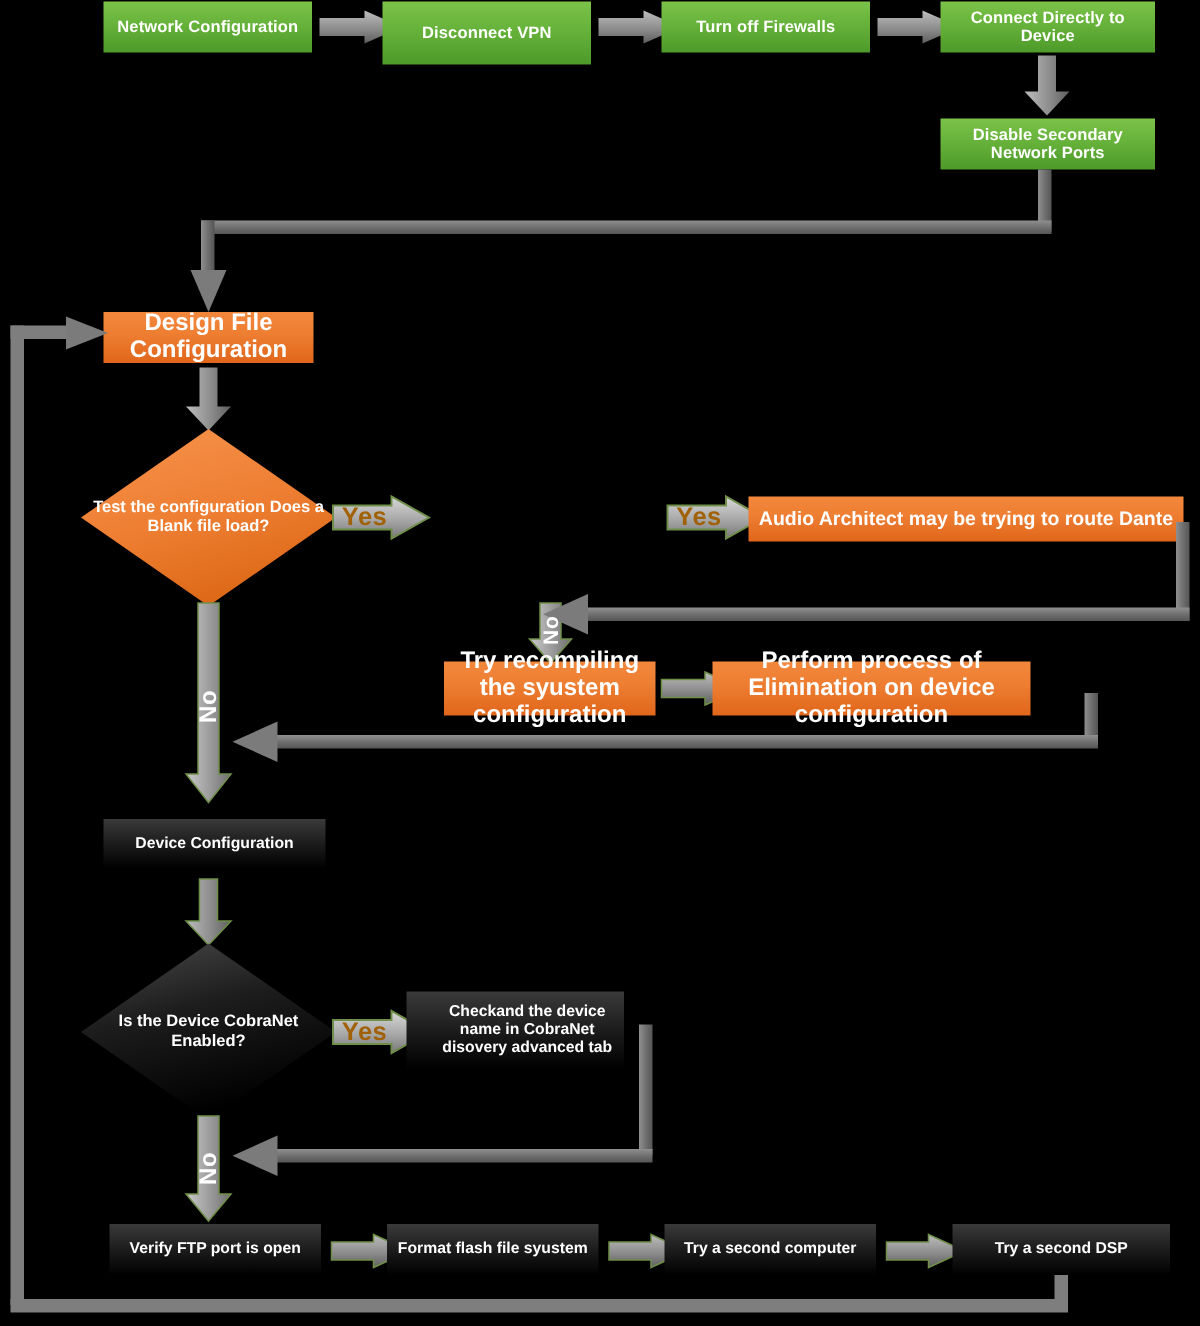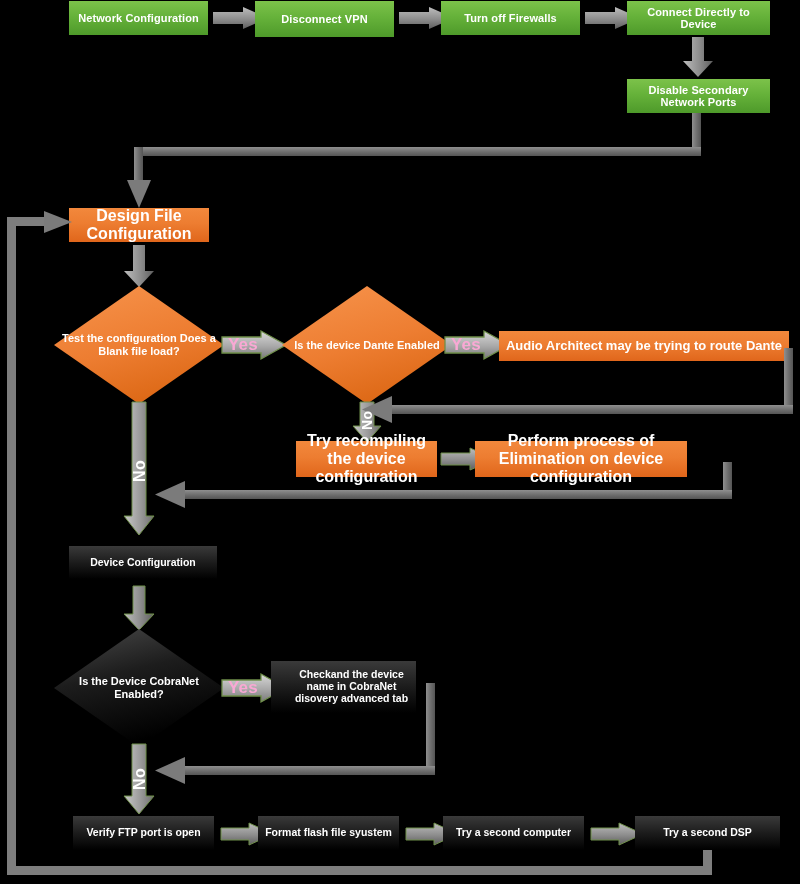--- a/index.html
+++ b/index.html
@@ -27,21 +27,21 @@
   .dark{background:linear-gradient(180deg,#3a3a3a 0%,#1c1c1c 50%,#000 100%);
         font-size:10.5px;}
 
   .diamond{position:absolute;}
   .diamond .dwrap{position:absolute;inset:0;}
   .diamond .dlabel{position:absolute;inset:0;display:flex;align-items:center;
         justify-content:center;text-align:center;color:#fff;font-weight:bold;
         font-size:11px;line-height:1.16;z-index:2;pointer-events:none;}
 
   
-  .ylab{position:absolute;color:#f9a8d4;font-weight:bold;font-size:17px;
+  .ylab{position:absolute;color:#a16207;font-weight:bold;font-size:17px;
         letter-spacing:.3px;z-index:5;text-align:center;
         font-family:"Liberation Sans",sans-serif;}
   .nlab{position:absolute;color:#fff;font-weight:bold;font-size:16px;z-index:5;
         writing-mode:vertical-rl;text-orientation:mixed;transform:rotate(180deg);
         letter-spacing:.5px;}
 </style>
 </head>
 <body>
 
 <div id="canvas">
@@ -54,21 +54,21 @@
           <linearGradient id="gA" x1="0" y1="0" x2="0" y2="1">
         <stop offset="0%" stop-color="#bdbdbd"></stop>
             <stop offset="55%" stop-color="#8d8d8d"></stop>
             <stop offset="100%" stop-color="#5e5e5e"></stop>
       </linearGradient>
         </defs>
       <path d="M0,5 L30,5 L30,0 L55,11 L30,22 L30,17 L0,17 Z" fill="url(#gA)"></path>
     </svg>
   </div>
 
-  <div class="node green" style="left:255px;top:1px;width:139px;height:36px;">Disconnect VPN</div>
+  <div class="node green" style="left:255px;top:1px;width:139px;height:42px;">Disconnect VPN</div>
 
   <div class="ba" style="left:399px;top:7px;width:55px;height:22px;">
     <svg width="55" height="22" viewBox="0 0 55 22">
       <path d="M0,5 L30,5 L30,0 L55,11 L30,22 L30,17 L0,17 Z" fill="url(#gA)"></path>
     </svg>
   </div>
 
   <div class="node green" style="left:441px;top:1px;width:139px;height:34px;">Turn off Firewalls</div>
 
   <div class="ba" style="left:585px;top:7px;width:55px;height:22px;">
@@ -148,28 +148,20 @@
         <stop offset="0%" stop-color="#c9c9c9"></stop>
             <stop offset="55%" stop-color="#9a9a9a"></stop>
             <stop offset="100%" stop-color="#6e6e6e"></stop>
       </linearGradient>
         </defs>
       <path d="M8,0 L22,0 L22,114 L30,114 L15,133 L0,114 L8,114 Z" fill="url(#gNo)" stroke="#6f8f4a" stroke-width="1"></path>
     </svg>
   </div>
   <div class="nlab" style="left:131px;top:438px;height:44px;">No</div>
 
-  <div class="diamond" style="left:282px;top:286px;width:170px;height:118px;">
-    <div class="dwrap">
-      <svg width="170" height="118" viewBox="0 0 170 118">
-        <polygon points="85,0 170,59 85,118 0,59" fill="url(#gOr)"></polygon>
-      </svg>
-    </div>
-    <div class="dlabel">Is the device Dante Enabled</div>
-  </div>
 
   <div class="ba" style="left:444px;top:330px;width:66px;height:30px;">
     <svg width="66" height="30" viewBox="0 0 66 30">
       <path d="M1,7 L40,7 L40,1 L65,15 L40,29 L40,23 L1,23 Z" fill="url(#gYes)" stroke="#6f8f4a" stroke-width="1.3"></path>
     </svg>
   </div>
   <div class="ylab" style="left:446px;top:335px;width:40px;">Yes</div>
 
   <div class="node orange" style="left:499px;top:331px;width:290px;height:30px;font-size:13px;">Audio Architect may be trying to route Dante</div>
 
@@ -181,21 +173,21 @@
   <div class="nlab" style="left:359px;top:400px;height:30px;font-size:14px;">No</div>
 
   <div class="conn v" style="left:784px;top:348px;width:9px;height:66px;"></div>
   <div class="conn" style="left:390px;top:405px;width:403px;height:9px;"></div>
   <div class="ba" style="left:362px;top:396px;width:30px;height:27px;">
     <svg width="30" height="27" viewBox="0 0 30 27">
       <path d="M30,0 L30,27 L0,13.5 Z" fill="#7b7b7b"></path>
     </svg>
   </div>
 
-  <div class="node orange" style="left:296px;top:441px;width:141px;height:36px;">Try recompiling the device configuration</div>
+  <div class="node orange" style="left:296px;top:441px;width:141px;height:36px;">Try recompiling the syustem configuration</div>
 
   <div class="ba" style="left:441px;top:448px;width:54px;height:22px;">
     <svg width="54" height="22" viewBox="0 0 54 22">
       <path d="M0,5 L29,5 L29,0 L54,11 L29,22 L29,17 L0,17 Z" fill="url(#gA)" stroke="#6f8f4a" stroke-width="1"></path>
     </svg>
   </div>
 
   <div class="node orange" style="left:475px;top:441px;width:212px;height:36px;">Perform process of Elimination on device configuration</div>
 
   <div class="conn v" style="left:723px;top:462px;width:9px;height:33px;"></div>

